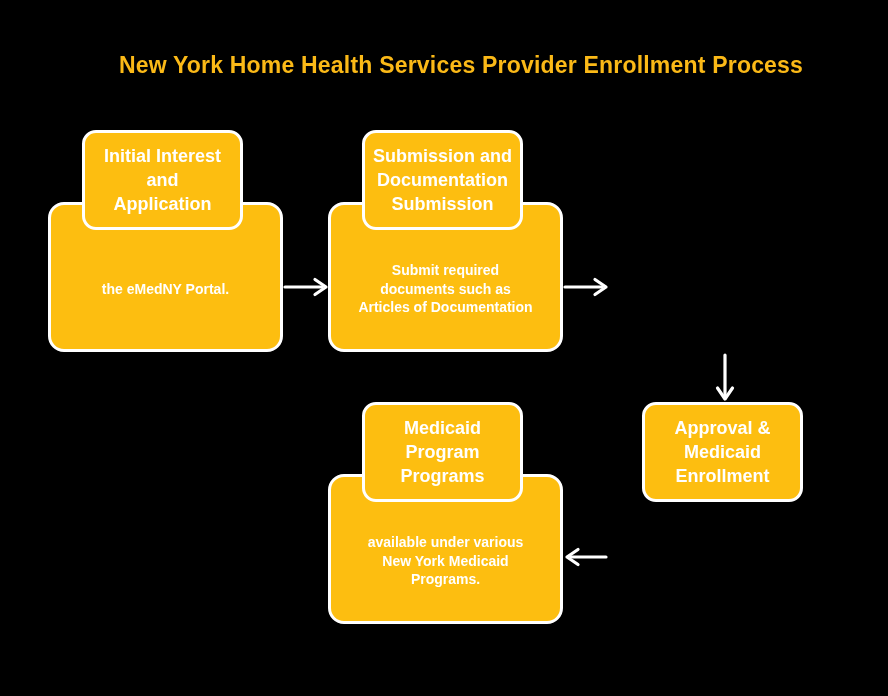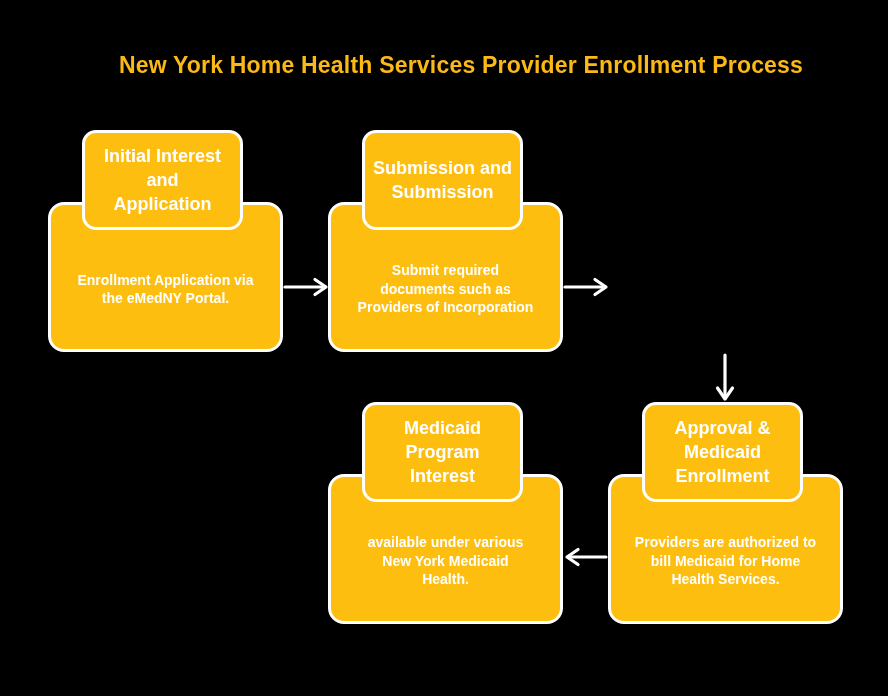--- a/index.html
+++ b/index.html
@@ -113,64 +113,59 @@
 </style>
 </head>
 <body>
 
 <div class="canvas">
 
   <div class="diagram-title">New York Home Health Services Provider Enrollment Process</div>
 
   <div class="node pos-n1">
     <div class="body">
-      <div class="bline">Enrollment Application via</div>
       <div class="bline">the eMedNY Portal.</div>
     </div>
     <div class="header">
       <div class="hline">Initial Interest</div>
       <div class="hline">and</div>
       <div class="hline">Application</div>
     </div>
   </div>
 
   <div class="node pos-n2">
     <div class="body">
       <div class="bline">Submit required</div>
       <div class="bline">documents such as</div>
-      <div class="bline">Providers of Incorporation</div>
+      <div class="bline">Articles of Documentation</div>
     </div>
     <div class="header">
       <div class="hline">Submission and</div>
+      <div class="hline">Documentation</div>
       <div class="hline">Submission</div>
     </div>
   </div>
 
   <div class="node pos-n3">
   </div>
 
   <div class="node pos-n4">
     <div class="body">
       <div class="bline">available under various</div>
       <div class="bline">New York Medicaid</div>
-      <div class="bline">Health.</div>
+      <div class="bline">Programs.</div>
     </div>
     <div class="header">
       <div class="hline">Medicaid</div>
       <div class="hline">Program</div>
-      <div class="hline">Interest</div>
+      <div class="hline">Programs</div>
     </div>
   </div>
 
   <div class="node pos-n5">
-    <div class="body">
-      <div class="bline">Providers are authorized to</div>
-      <div class="bline">bill Medicaid for Home</div>
-      <div class="bline">Health Services.</div>
-    </div>
     <div class="header">
       <div class="hline">Approval &amp;</div>
       <div class="hline">Medicaid</div>
       <div class="hline">Enrollment</div>
     </div>
   </div>
 
   <svg class="arrows" viewBox="0 0 888 696" xmlns="http://www.w3.org/2000/svg">
 
     <g>

